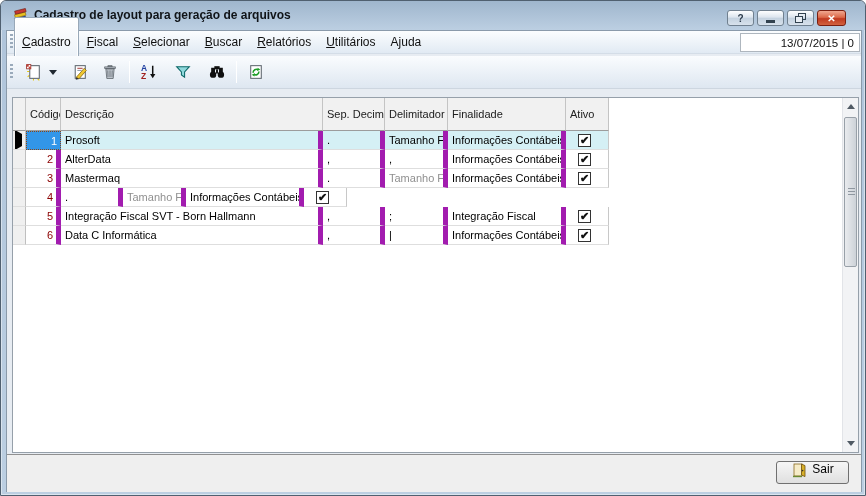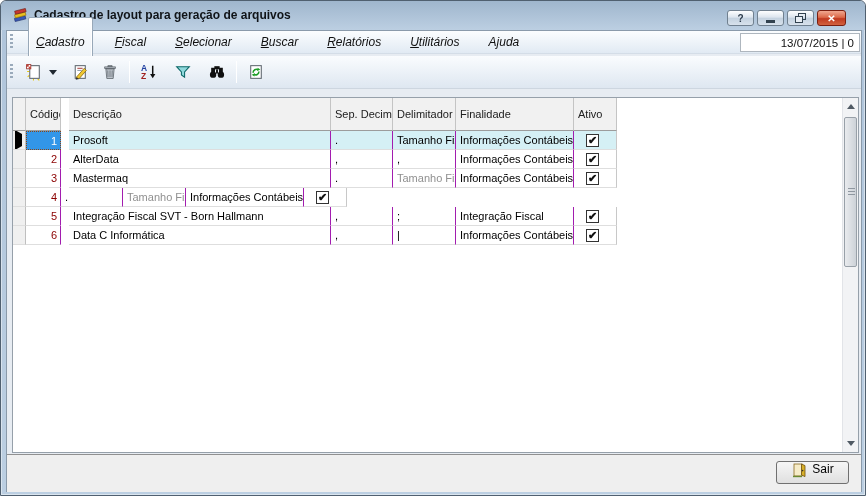--- a/index.html
+++ b/index.html
@@ -25,21 +25,21 @@
 
   
   .client { position:absolute; left:5px; top:29px; width:856px; height:462px;
     background:#E7ECF2; border:1px solid #8A9AAA; border-bottom:none; }
 
   .menubar { position:absolute; left:0; top:0; right:0; height:23px;
     background:linear-gradient(#FBFDFE,#E1EAF3); border-bottom:1px solid #D4DDE7;
     display:flex; align-items:center; }
   .gripper { width:3px; height:16px; margin-left:3px;
     background:repeating-linear-gradient(180deg,#9AAABB 0 2px,transparent 2px 4px); }
-  .menu-item { display:inline-block; padding:17px 7px; font-size:12px; color:#101010; margin-left:15px; white-space:nowrap;font-style:italic; }
+  .menu-item { display:inline-block; padding:17px 7px; font-size:12px; color:#101010; margin-left:1px; white-space:nowrap; }
   .menu-item::first-letter { text-decoration:underline; }
   .menu-item.no-ul::first-letter { text-decoration:none; }
   .menu-item.boxed { border:1px solid #98A8B8; border-radius:2px;
     background:linear-gradient(#FFFFFF,#E8EFF6); box-shadow:inset 0 0 0 1px #fff; }
 
   .datebox { position:absolute; top:2px; right:1px; width:120px; height:19px;
     background:#fff; border:1px solid #AEB6BE; font-size:11.5px; color:#101010;
     display:flex; align-items:center; justify-content:flex-end; padding-right:5px;padding-left:13px; }
 
   .toolbar { position:absolute; left:0; top:25px; right:0; height:33px;
@@ -50,29 +50,29 @@
   .dd-arrow { width:0; height:0; border-left:4px solid transparent; border-right:4px solid transparent; border-top:5px solid #202830; }
   .tool-sep { width:1px; height:22px; background:#A8B4C0; border-right:1px solid #fff; margin:0 6px; }
   .sp8 { width:8px; } .sp4 { width:4px; }
 
   
   .gridwrap { position:absolute; left:5px; top:66px; width:847px; height:356px;
     background:#fff; border:1px solid #96A0AA; }
   .grid { position:absolute; left:0; top:0; right:16px; bottom:0; overflow:hidden; }
   .grow { display:flex; width:596px; }
   .gcell { flex:none; overflow:hidden; white-space:nowrap; font-size:11px; color:#000;
-    border-right:1px solid #a21caf; border-bottom:1px solid #DEDEDE; padding-left:4px;
+    border-right:5px solid #a21caf; border-bottom:1px solid #DEDEDE; padding-left:4px;
     height:19px; line-height:18px; }
   .hdr .gcell { background:#F1F1F1; border-right:1px solid #C4C4C4; border-bottom:1px solid #9C9C9C;
     height:33px; line-height:32px; color:#202020; }
   .c-ind { width:13px; padding-left:0; background:#F0F0F0; border-right:1px solid #BFBFBF; }
   .hdr .c-ind { background:#F1F1F1; }
   .c-cod { width:35px; text-align:right; padding-right:3px; padding-left:0; }
   .hdr .c-cod { text-align:left; padding-left:4px; padding-right:0; }
-  .c-desc { width:262px;margin-left:8px; }
+  .c-desc { width:262px; }
   .c-sep { width:62px; }
   .c-del { width:63px; }
   .c-fin { width:118px; }
   .c-atv { width:43px; border-right:1px solid #C8C8C8; }
   .row .c-cod { color:#8B0000; }
   .row.current .gcell { background:#D5F0F5; }
   .row.current .c-ind { background:#F0F0F0; }
   .row.current .c-cod { background:#3296E8; color:#fff; border:1px dotted #8B4513; }
   .gray-val { color:#909090; }
   .tri { width:0; height:0; border-left:7px solid #000; border-top:4px solid transparent;

